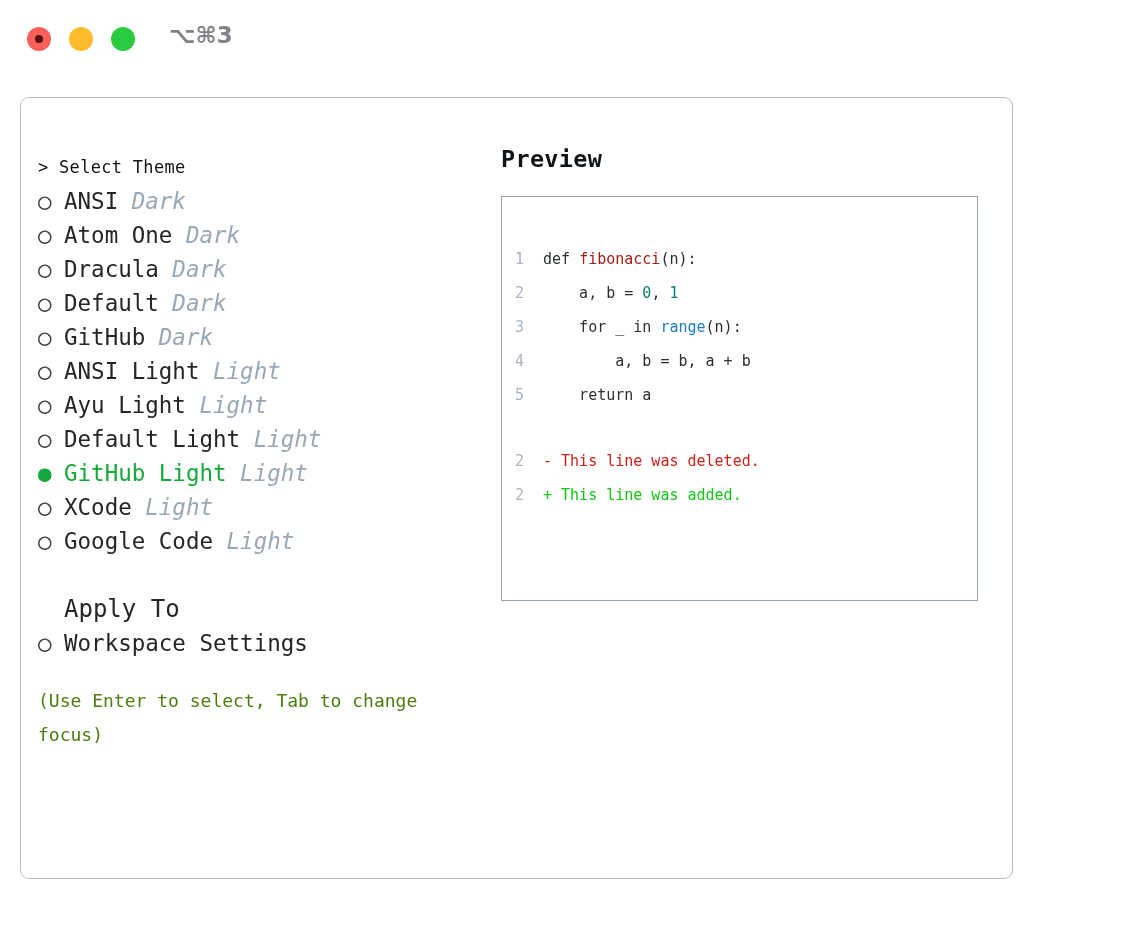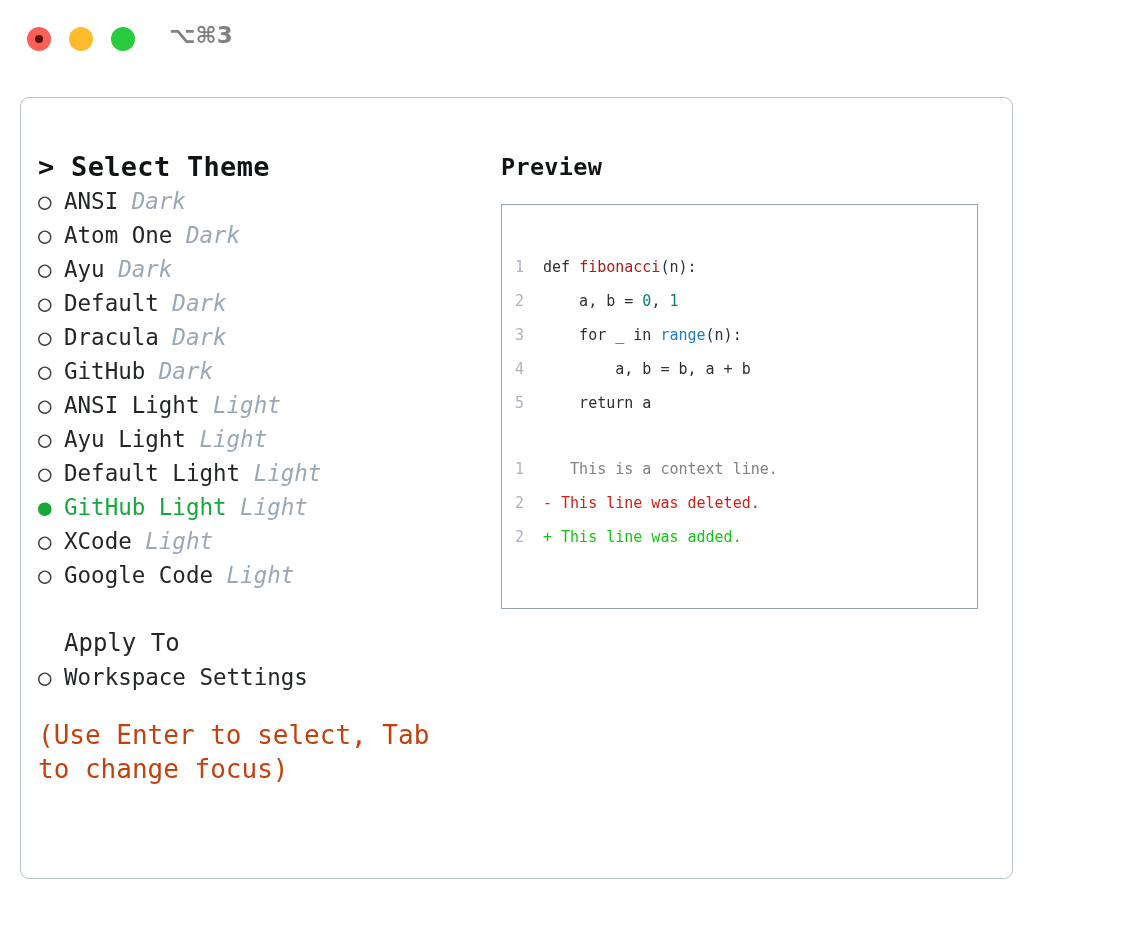--- a/index.html
+++ b/index.html
@@ -84,22 +84,22 @@
     width: 450px;
   }
   .row {
     height: 34px;
     line-height: 34px;
     font-size: 22.5px;
     white-space: pre;
     color: #232629;
   }
   .head-row {
-    font-weight: 700;
-    font-size: 27px;
+    font-weight: 400;
+    font-size: 17px;
     color: #111416;
     letter-spacing: 0.3px;
   }
   .bullet {
     display: inline-block;
     width: 26px;
     color: #3b3f44;
   }
   .bullet.sel { color: #17a83c; }
   .tag {
@@ -115,31 +115,31 @@
     height: 34px;
     line-height: 34px;
     font-size: 24px;
     color: #232629;
     white-space: pre;
     padding-left: 26px;
   }
 
   .hint {
     margin-top: 24px;
-    font-size: 26px;
-    line-height: 34px;
-    color: #c2410c;
+    font-size: 18px;
+    line-height: 34px;
+    color: #4d7c0f;
     width: 410px;
     white-space: pre-wrap;
   }
 
   
   .right-col {
     position: absolute;
-    left: 480px; top: 52px;
+    left: 480px; top: 44px;
     width: 500px;
   }
   .preview-title {
     font-size: 23.5px;
     font-weight: 700;
     color: #111416;
     line-height: 34px;
     letter-spacing: 0.3px;
   }
   .preview-box {
@@ -195,23 +195,22 @@
 
   <div class="panel">
 
     <div class="left-col">
 
       <div class="row head-row">&gt; Select Theme</div>
 
       <div id="theme-list">
           <div class="row"><span class="bullet">○</span><span class="label">ANSI</span><span class="tag"> Dark</span></div>
           <div class="row"><span class="bullet">○</span><span class="label">Atom One</span><span class="tag"> Dark</span></div>
-          <div class="row"><span class="bullet">○</span><span class="label">Ayu</span><span class="tag"> Dark</span></div>
+          <div class="row"><span class="bullet">○</span><span class="label">Dracula</span><span class="tag"> Dark</span></div>
           <div class="row"><span class="bullet">○</span><span class="label">Default</span><span class="tag"> Dark</span></div>
-          <div class="row"><span class="bullet">○</span><span class="label">Dracula</span><span class="tag"> Dark</span></div>
           <div class="row"><span class="bullet">○</span><span class="label">GitHub</span><span class="tag"> Dark</span></div>
           <div class="row"><span class="bullet">○</span><span class="label">ANSI Light</span><span class="tag"> Light</span></div>
           <div class="row"><span class="bullet">○</span><span class="label">Ayu Light</span><span class="tag"> Light</span></div>
           <div class="row"><span class="bullet">○</span><span class="label">Default Light</span><span class="tag"> Light</span></div>
           <div class="row selected"><span class="bullet sel">●</span><span class="label">GitHub Light</span><span class="tag"> Light</span></div>
           <div class="row"><span class="bullet">○</span><span class="label">XCode</span><span class="tag"> Light</span></div>
           <div class="row"><span class="bullet">○</span><span class="label">Google Code</span><span class="tag"> Light</span></div>
         </div>
 
       <div class="spacer"></div>
@@ -231,21 +230,20 @@
         <div class="code-area">
           <div id="code-lines">
               <div class="cline"><span class="ln">1</span><span class="tok-plain">def </span><span class="tok-fn">fibonacci</span><span class="tok-plain">(n):</span></div>
               <div class="cline"><span class="ln">2</span><span class="tok-plain">    a, b = </span><span class="tok-num">0</span><span class="tok-plain">, </span><span class="tok-num">1</span></div>
               <div class="cline"><span class="ln">3</span><span class="tok-plain">    for _ in </span><span class="tok-call">range</span><span class="tok-plain">(n):</span></div>
               <div class="cline"><span class="ln">4</span><span class="tok-plain">        a, b = b, a + b</span></div>
               <div class="cline"><span class="ln">5</span><span class="tok-plain">    return a</span></div>
             </div>
           <div class="blank-line"></div>
           <div id="diff-lines">
-              <div class="cline"><span class="ln">1</span><span class="diff-ctx"> </span><span class="diff-ctx">  This is a context line.</span></div>
               <div class="cline"><span class="ln">2</span><span class="diff-del">-</span><span class="diff-del"> This line was deleted.</span></div>
               <div class="cline"><span class="ln">2</span><span class="diff-add">+</span><span class="diff-add"> This line was added.</span></div>
             </div>
         </div>
       </div>
     </div>
 
   </div>
 </div>
 

